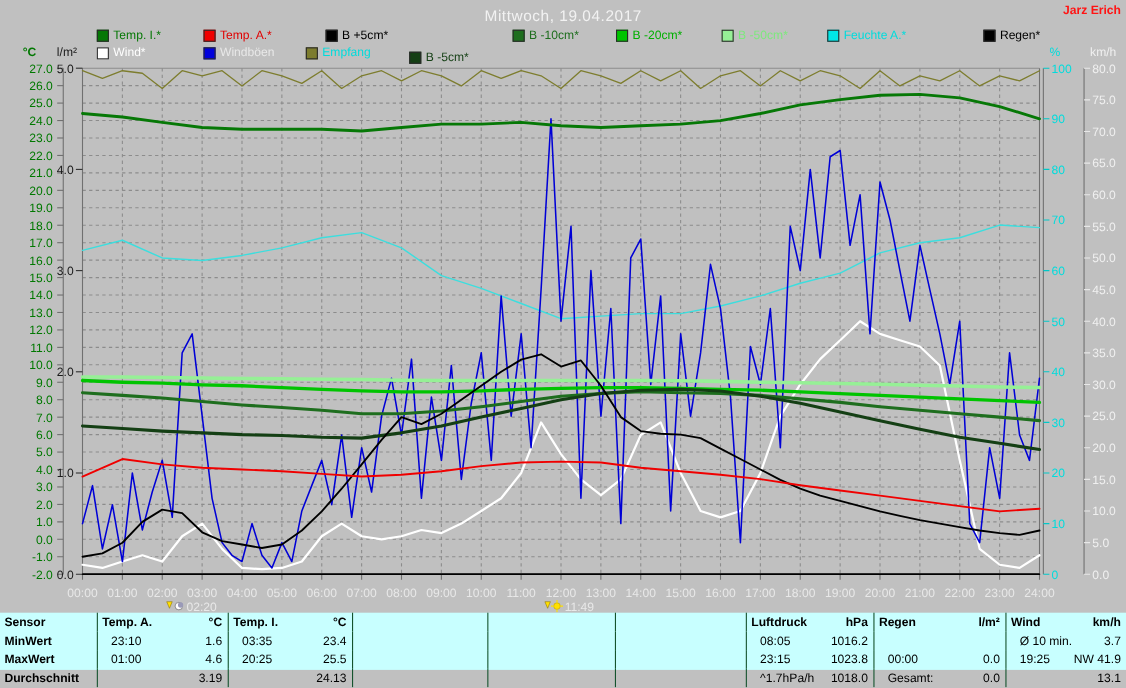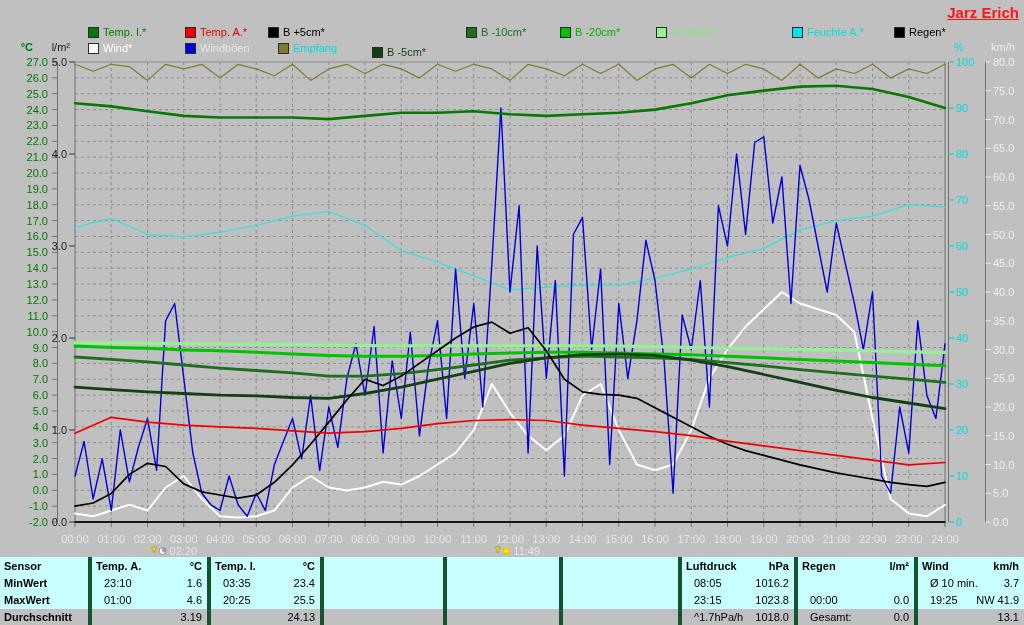--- a/index.html
+++ b/index.html
@@ -1,69 +1,70 @@
 <!DOCTYPE html>
 <html><head>
 <meta charset="utf-8">
 <style>
   html,body{margin:0;padding:0;background:#c0c0c0;}
   .screen{position:relative;width:1024px;height:625px;background:#c0c0c0;overflow:hidden;
           font-family:"Liberation Sans",sans-serif;}
   .title{position:absolute;top:6px;left:0;width:100%;text-align:center;color:#f2f2f2;
          font-size:14px;letter-spacing:.5px;}
-  .author{position:absolute;top:4px;right:5px;color:#ff1414;font-size:15px;font-weight:bold;text-decoration:underline;}
+  .author{position:absolute;top:4px;right:5px;color:#ff1414;font-size:11px;font-weight:bold;}
   .legend-row{position:absolute;left:0;width:1024px;height:14px;}
   .legend-item{position:absolute;display:flex;align-items:center;gap:4px;font-size:11px;white-space:nowrap;}
   .swatch{width:9px;height:9px;border:1px solid #2a2a2a;display:inline-block;flex:0 0 auto;}
   svg.chart{position:absolute;left:0;top:0;}
   .stats{position:absolute;left:0;top:557px;width:1024px;height:52px;background:#c8ffff;
          display:grid;grid-auto-rows:17px;font-size:11px;color:#000;}
-  .tc{display:flex;justify-content:space-between;align-items:center;border-left:4px solid #14532d;
+  .tc{display:flex;justify-content:space-between;align-items:center;border-left:1px solid #14532d;
       padding:0 5px 0 4px;white-space:nowrap;overflow:hidden;}
   .tc.nob{border-left:none;}
   .tc.rowlab{font-weight:bold;}
   .tc.head{font-weight:bold;}
   .tc .tm{padding-left:8px;}
   .tc .vl{margin-left:auto;}
 </style>
 </head>
 <body>
 
 <div class="screen">
+  <div class="title">Mittwoch, 19.04.2017</div>
   <div class="author">Jarz Erich</div>
   <div class="legend-row" id="legend-row-1" style="top:26px">
       <div class="legend-item" style="left: 88px;">
         <span class="swatch" style="background: rgb(6, 120, 6);"></span>
         <span style="color: rgb(6, 120, 6);">Temp. I.*</span>
       </div>
       <div class="legend-item" style="left: 185px; align-items: flex-end;">
         <span class="swatch" style="background: rgb(240, 0, 0);"></span>
         <span style="color: rgb(224, 0, 0);">Temp. A.*</span>
       </div>
-      <div class="legend-item" style="left: 268px; align-items: center;">
+      <div class="legend-item" style="left: 296px; align-items: center;">
         <span class="swatch" style="background: rgb(0, 0, 0);"></span>
         <span style="color: rgb(0, 0, 0);">B +5cm*</span>
       </div>
       <div class="legend-item" style="left: 372px; margin-top: 20px;">
         <span class="swatch" style="background: rgb(20, 63, 20);"></span>
         <span style="color: rgb(20, 63, 20);">B -5cm*</span>
       </div>
       <div class="legend-item" style="left: 466px;">
         <span class="swatch" style="background: rgb(30, 110, 30);"></span>
         <span style="color: rgb(30, 110, 30);">B -10cm*</span>
       </div>
       <div class="legend-item" style="left: 560px;">
         <span class="swatch" style="background: rgb(0, 196, 0);"></span>
         <span style="color: rgb(0, 176, 0);">B -20cm*</span>
       </div>
       <div class="legend-item" style="left: 656px;">
         <span class="swatch" style="background: rgb(150, 240, 150);"></span>
         <span style="color: rgb(125, 232, 125);">B -50cm*</span>
       </div>
-      <div class="legend-item" style="left: 792px;">
+      <div class="legend-item" style="left: 752px;">
         <span class="swatch" style="background: rgb(0, 230, 230);"></span>
         <span style="color: rgb(0, 220, 220);">Feuchte A.*</span>
       </div>
       <div class="legend-item" style="left: 846px; padding-left: 48px;">
         <span class="swatch" style="background: rgb(0, 0, 0);"></span>
         <span style="color: rgb(0, 0, 0);">Regen*</span>
       </div>
     </div>
   <div class="legend-row" id="legend-row-2" style="top:42px">
       <div class="legend-item" style="left: 88px;">

